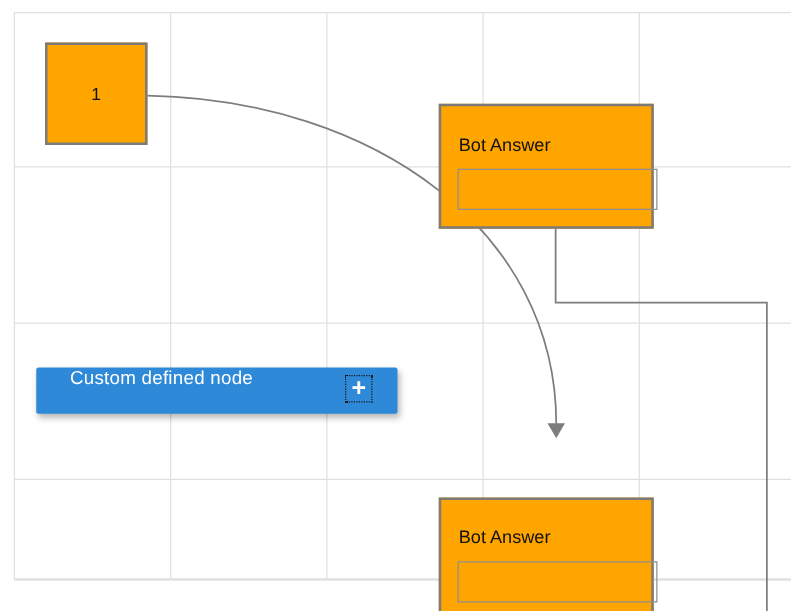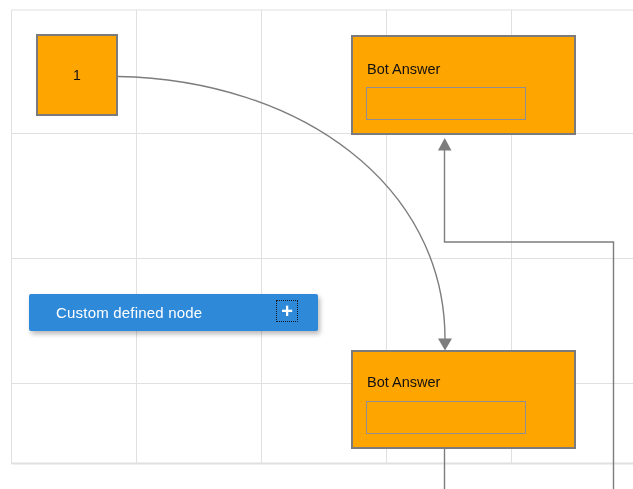--- a/index.html
+++ b/index.html
@@ -20,32 +20,32 @@
   .grid-line{stroke:var(--grid);stroke-width:1;fill:none;}
   .page-edge{stroke:var(--grid);stroke-width:2;fill:none;}
   .connector{stroke:var(--connector);stroke-width:1.4;fill:none;}
   .arrowhead{fill:var(--connector);stroke:none;}
 
   .node{position:absolute;}
   .orange-node{background:var(--orange);border:2px solid var(--node-border);}
   #node-start{left:36px;top:34px;width:82px;height:82px;
     display:flex;align-items:center;justify-content:center;
     font-size:14px;color:var(--text-dark);}
-  .bot-node{width:225px;height:100px;}
+  .bot-node{width:172px;height:100px;margin-top:48px;}
   #node-bot-top{left:351px;top:35px;}
   #node-bot-bottom{left:351px;top:350px;height:99px;}
   .bot-title{position:absolute;left:14px;top:24px;font-size:14.5px;color:var(--text-dark);}
   #node-bot-bottom .bot-title{top:22px;}
   .bot-input{position:absolute;left:13px;top:50px;width:160px;height:33px;
     border:1px solid var(--inner-border);background:transparent;}
   #node-bot-bottom .bot-input{top:49px;}
 
   #node-custom{left:29px;top:294px;width:289px;height:37px;background:var(--blue);
     border-radius:2px;box-shadow:2px 3px 5px rgba(0,0,0,0.28);
-    display:flex;align-items:center;color:var(--text-light);}
+    display:flex;align-items:flex-start;color:var(--text-light);}
   .custom-label{padding-left:27px;font-size:15px;letter-spacing:0.2px;}
   .plus-btn{position:absolute;top:6px;right:20px;width:22px;height:22px;
     border:1px dotted #1a1a1a;display:flex;align-items:center;justify-content:center;
     color:var(--text-light);font-size:20px;font-weight:600;line-height:20px;
     cursor:pointer;}
 </style>
 </head>
 <body>
 
 <div id="diagram-canvas">

